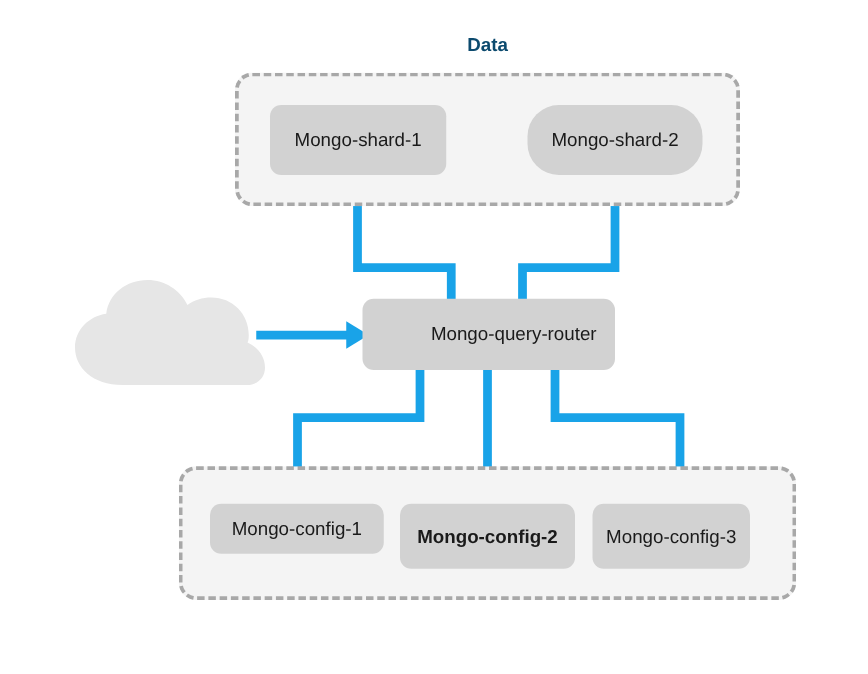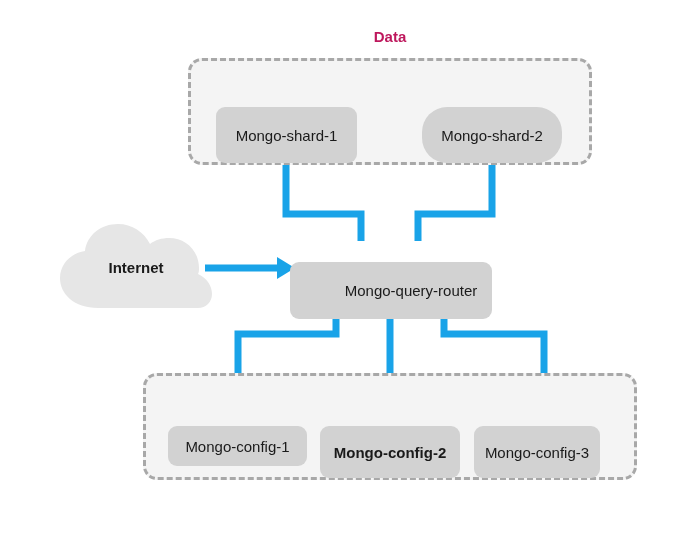--- a/index.html
+++ b/index.html
@@ -28,36 +28,35 @@
     position: absolute;
     background: #f4f4f4;
     border: 3px dashed #a8a8a8;
     border-radius: 14px;
     box-sizing: border-box;
   }
   .group-label {
     position: absolute;
     font-size: 15px;
     font-weight: bold;
-    color: #be185d;
+    color: #0c4a6e;
     text-align: center;
     white-space: nowrap;
   }
   .node {
     position: absolute;
     background: #d2d2d2;
     border-radius: 9px;
     box-sizing: border-box;
     display: flex;
     align-items: center;
     justify-content: center;
     font-size: 15px;
     color: #1a1a1a;
     white-space: nowrap;
-    margin-top: 23px;
   }
   .cloud {
     position: absolute;
     display: flex;
     align-items: center;
     justify-content: center;
   }
   .cloud-label {
     position: absolute;
     font-size: 15px;
@@ -109,21 +108,20 @@
         C 29 13 43 2 60 2
         C 74 2 86 10 92 22
         C 97 18 104 16 111 16
         C 128 16 141 29 141 46
         C 141 48 141 50 140 52
         C 149 56 154 64 154 72
         C 154 80 148 86 140 86
         Z"></path>
     </svg>
   </div>
-  <div class="cloud-label" style="left:58px; top:259px; width:156px; text-align:center;">Internet</div>
 
   <div class="node" style="left:290px; top:239px; width:202px; height:57px; z-index:2;padding-left:40px;">Mongo-query-router</div>
 
   <div class="group-box" style="left:143px; top:373px; width:494px; height:107px;"></div>
 
   <div class="node" style="left:168px; top:403px; width:139px; height:40px;">Mongo-config-1</div>
 
   <div class="node" style="left:320px; top:403px; width:140px; height:52px;font-weight:bold;">Mongo-config-2</div>
 
   <div class="node" style="left:474px; top:403px; width:126px; height:52px;">Mongo-config-3</div>

